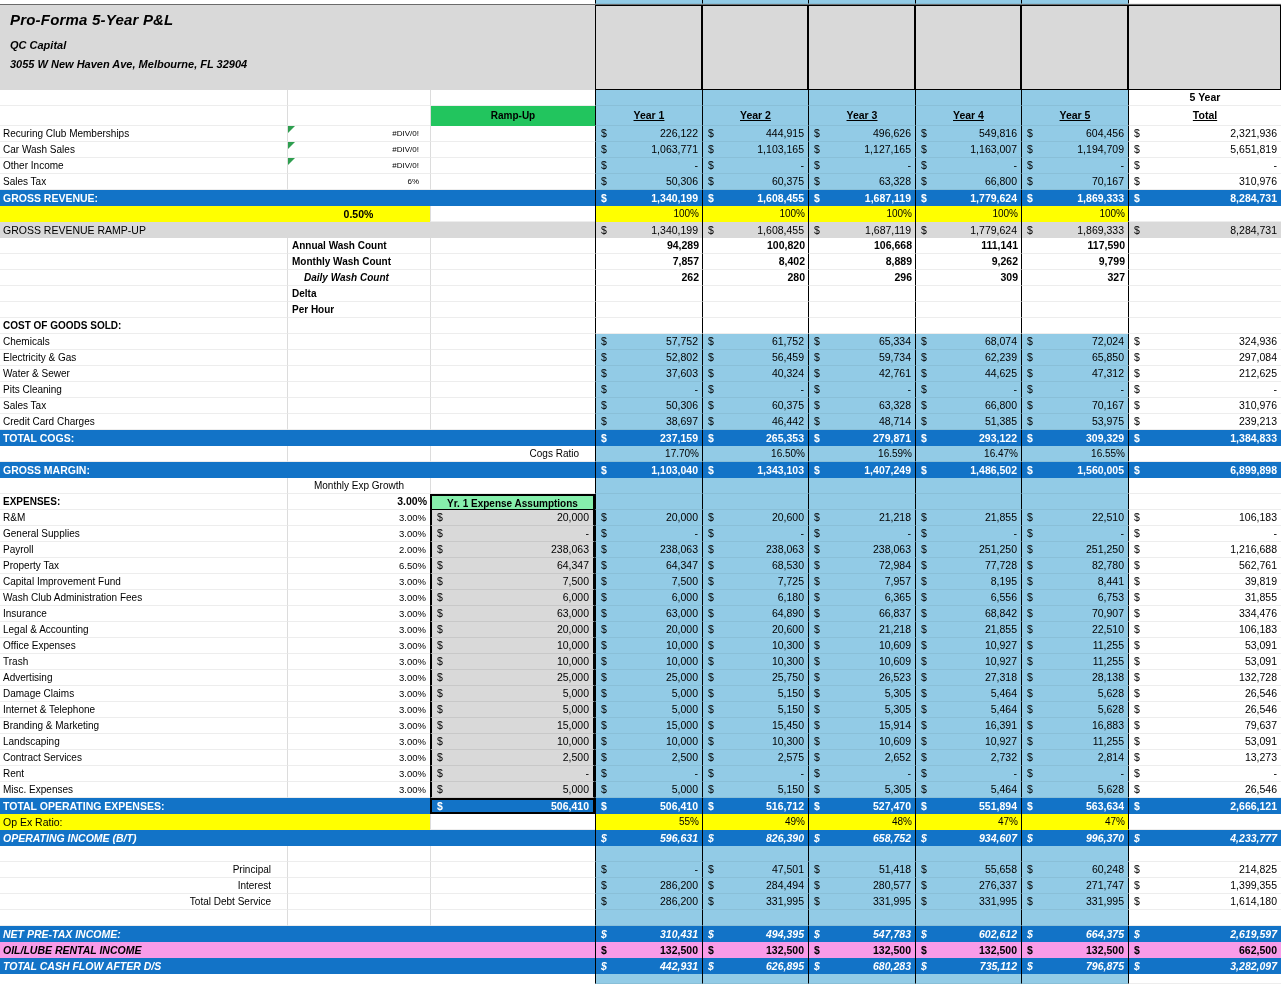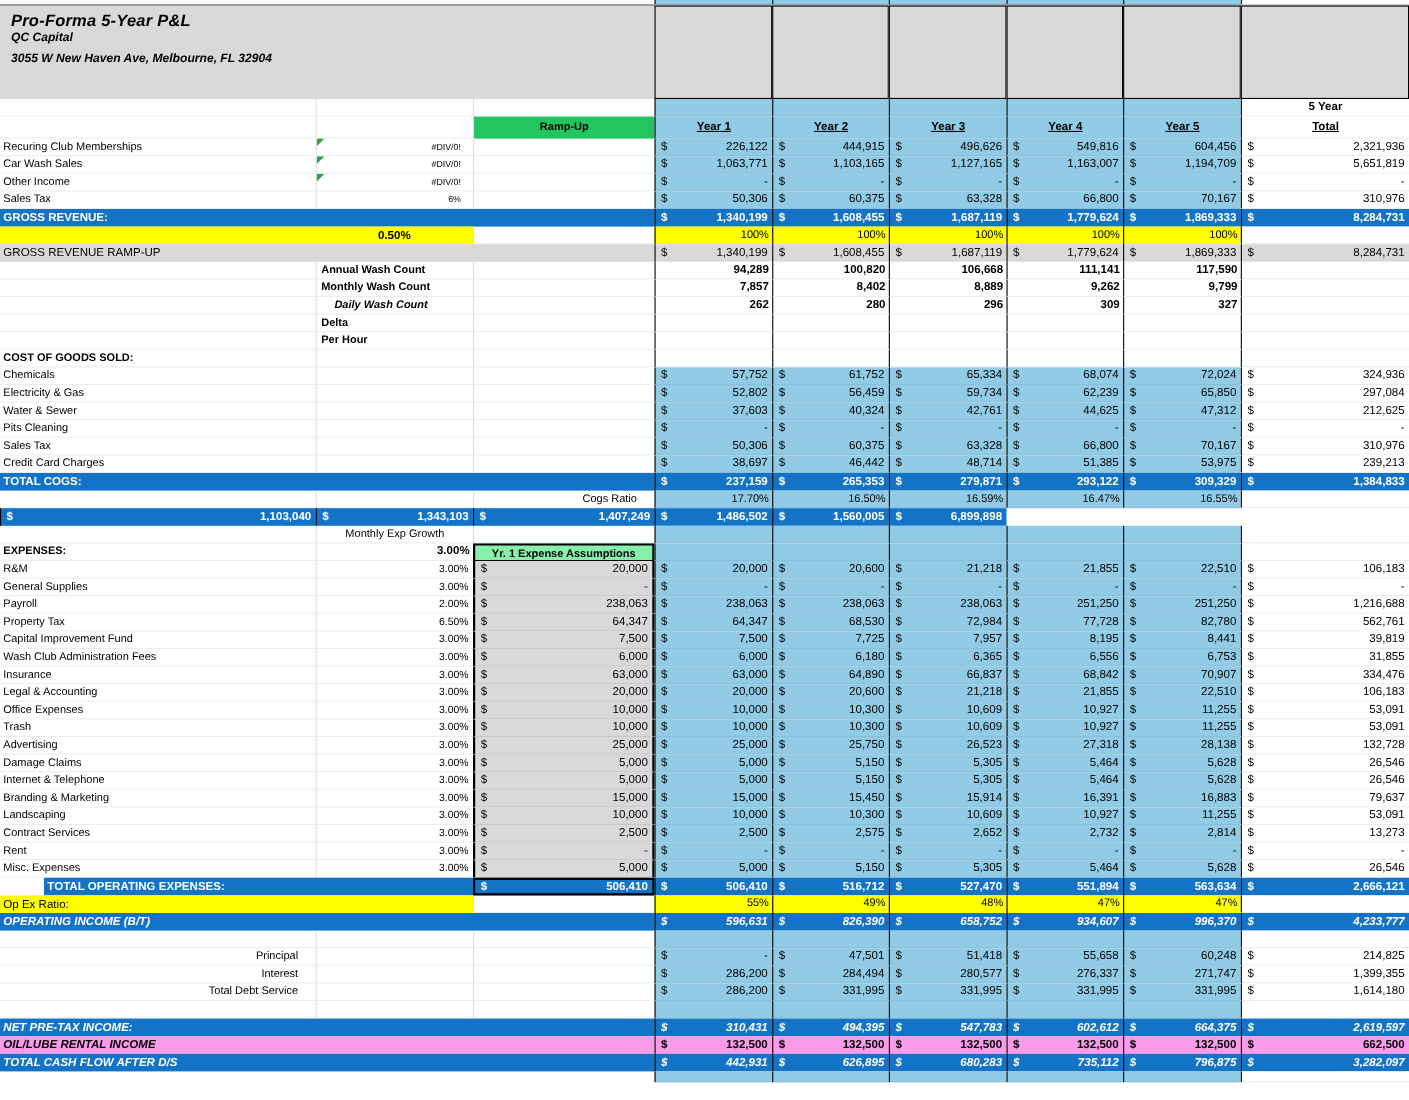--- a/index.html
+++ b/index.html
@@ -41,21 +41,21 @@
   .chead{font-weight:bold;text-align:center;line-height:19px}
   .tri{position:absolute;top:0;left:0;width:0;height:0;border-top:7px solid #2E9E4F;border-right:7px solid transparent}
   .flexr{display:flex;justify-content:flex-end;align-items:center;padding-right:11px}
   .smalltxt{font-size:8px}
   .pct2{font-size:9.5px;text-align:right;padding-right:4px}
   .assum{background:#D9D9D9;border-left:2px solid #000;border-right:2px solid #000;border-bottom:1px solid #C8C8C8}
   .asshead{background:#86efac;border:2px solid #000;border-bottom-width:1px;font-weight:bold;text-align:center;font-size:10px}
   .blx{background:#1273C7;border:2px solid #000;color:#fff;font-weight:bold}
   .gtb{background:#D9D9D9;border:1.2px solid #000}
   .titlecell{padding:7px 0 0 10px}
-  .t1{font-size:15px;font-weight:bold;font-style:italic;letter-spacing:.2px;margin-bottom:0}
+  .t1{font-size:15px;font-weight:bold;font-style:italic;letter-spacing:.2px;margin-bottom:11px}
   .t2{font-size:11px;font-weight:bold;font-style:italic;margin-bottom:4px}
   .washnum{font-weight:bold;font-size:10.5px}
 </style>
 </head>
 <body>
 
 <div id="sheet">
     <div class="row strip">
       <div class="c " style="grid-column: 1 / span 3;"></div>
       <div class="c yc lb"></div>
@@ -566,20 +566,21 @@
       <div class="c cb"></div>
       <div class="c cc right">Cogs Ratio</div>
       <div class="c yc lb num">17.70%</div>
       <div class="c yc lb num">16.50%</div>
       <div class="c yc lb num">16.59%</div>
       <div class="c yc lb num">16.47%</div>
       <div class="c yc lb num">16.55%</div>
       <div class="c tc wh"></div>
     </div>
     <div class="row">
+      <div class="c band bl" style="grid-column: 1 / span 3;">GROSS MARGIN:</div>
       <div class="c yc bl money">
         <div class="ds">$</div>
         <div class="mv">1,103,040</div>
       </div>
       <div class="c yc bl money">
         <div class="ds">$</div>
         <div class="mv">1,343,103</div>
       </div>
       <div class="c yc bl money">
         <div class="ds">$</div>
@@ -1190,21 +1191,21 @@
       <div class="c yc lb money">
         <div class="ds">$</div>
         <div class="mv">5,628</div>
       </div>
       <div class="c tc wh money">
         <div class="ds">$</div>
         <div class="mv">26,546</div>
       </div>
     </div>
     <div class="row">
-      <div class="c band bl" style="grid-column: 1 / span 2; margin-left: 40px;">TOTAL OPERATING EXPENSES:</div>
+      <div class="c band bl" style="grid-column: 1 / span 2;">TOTAL OPERATING EXPENSES:</div>
       <div class="c cc blx money">
         <div class="ds">$</div>
         <div class="mv">506,410</div>
       </div>
       <div class="c yc bl money">
         <div class="ds">$</div>
         <div class="mv">506,410</div>
       </div>
       <div class="c yc bl money">
         <div class="ds">$</div>

